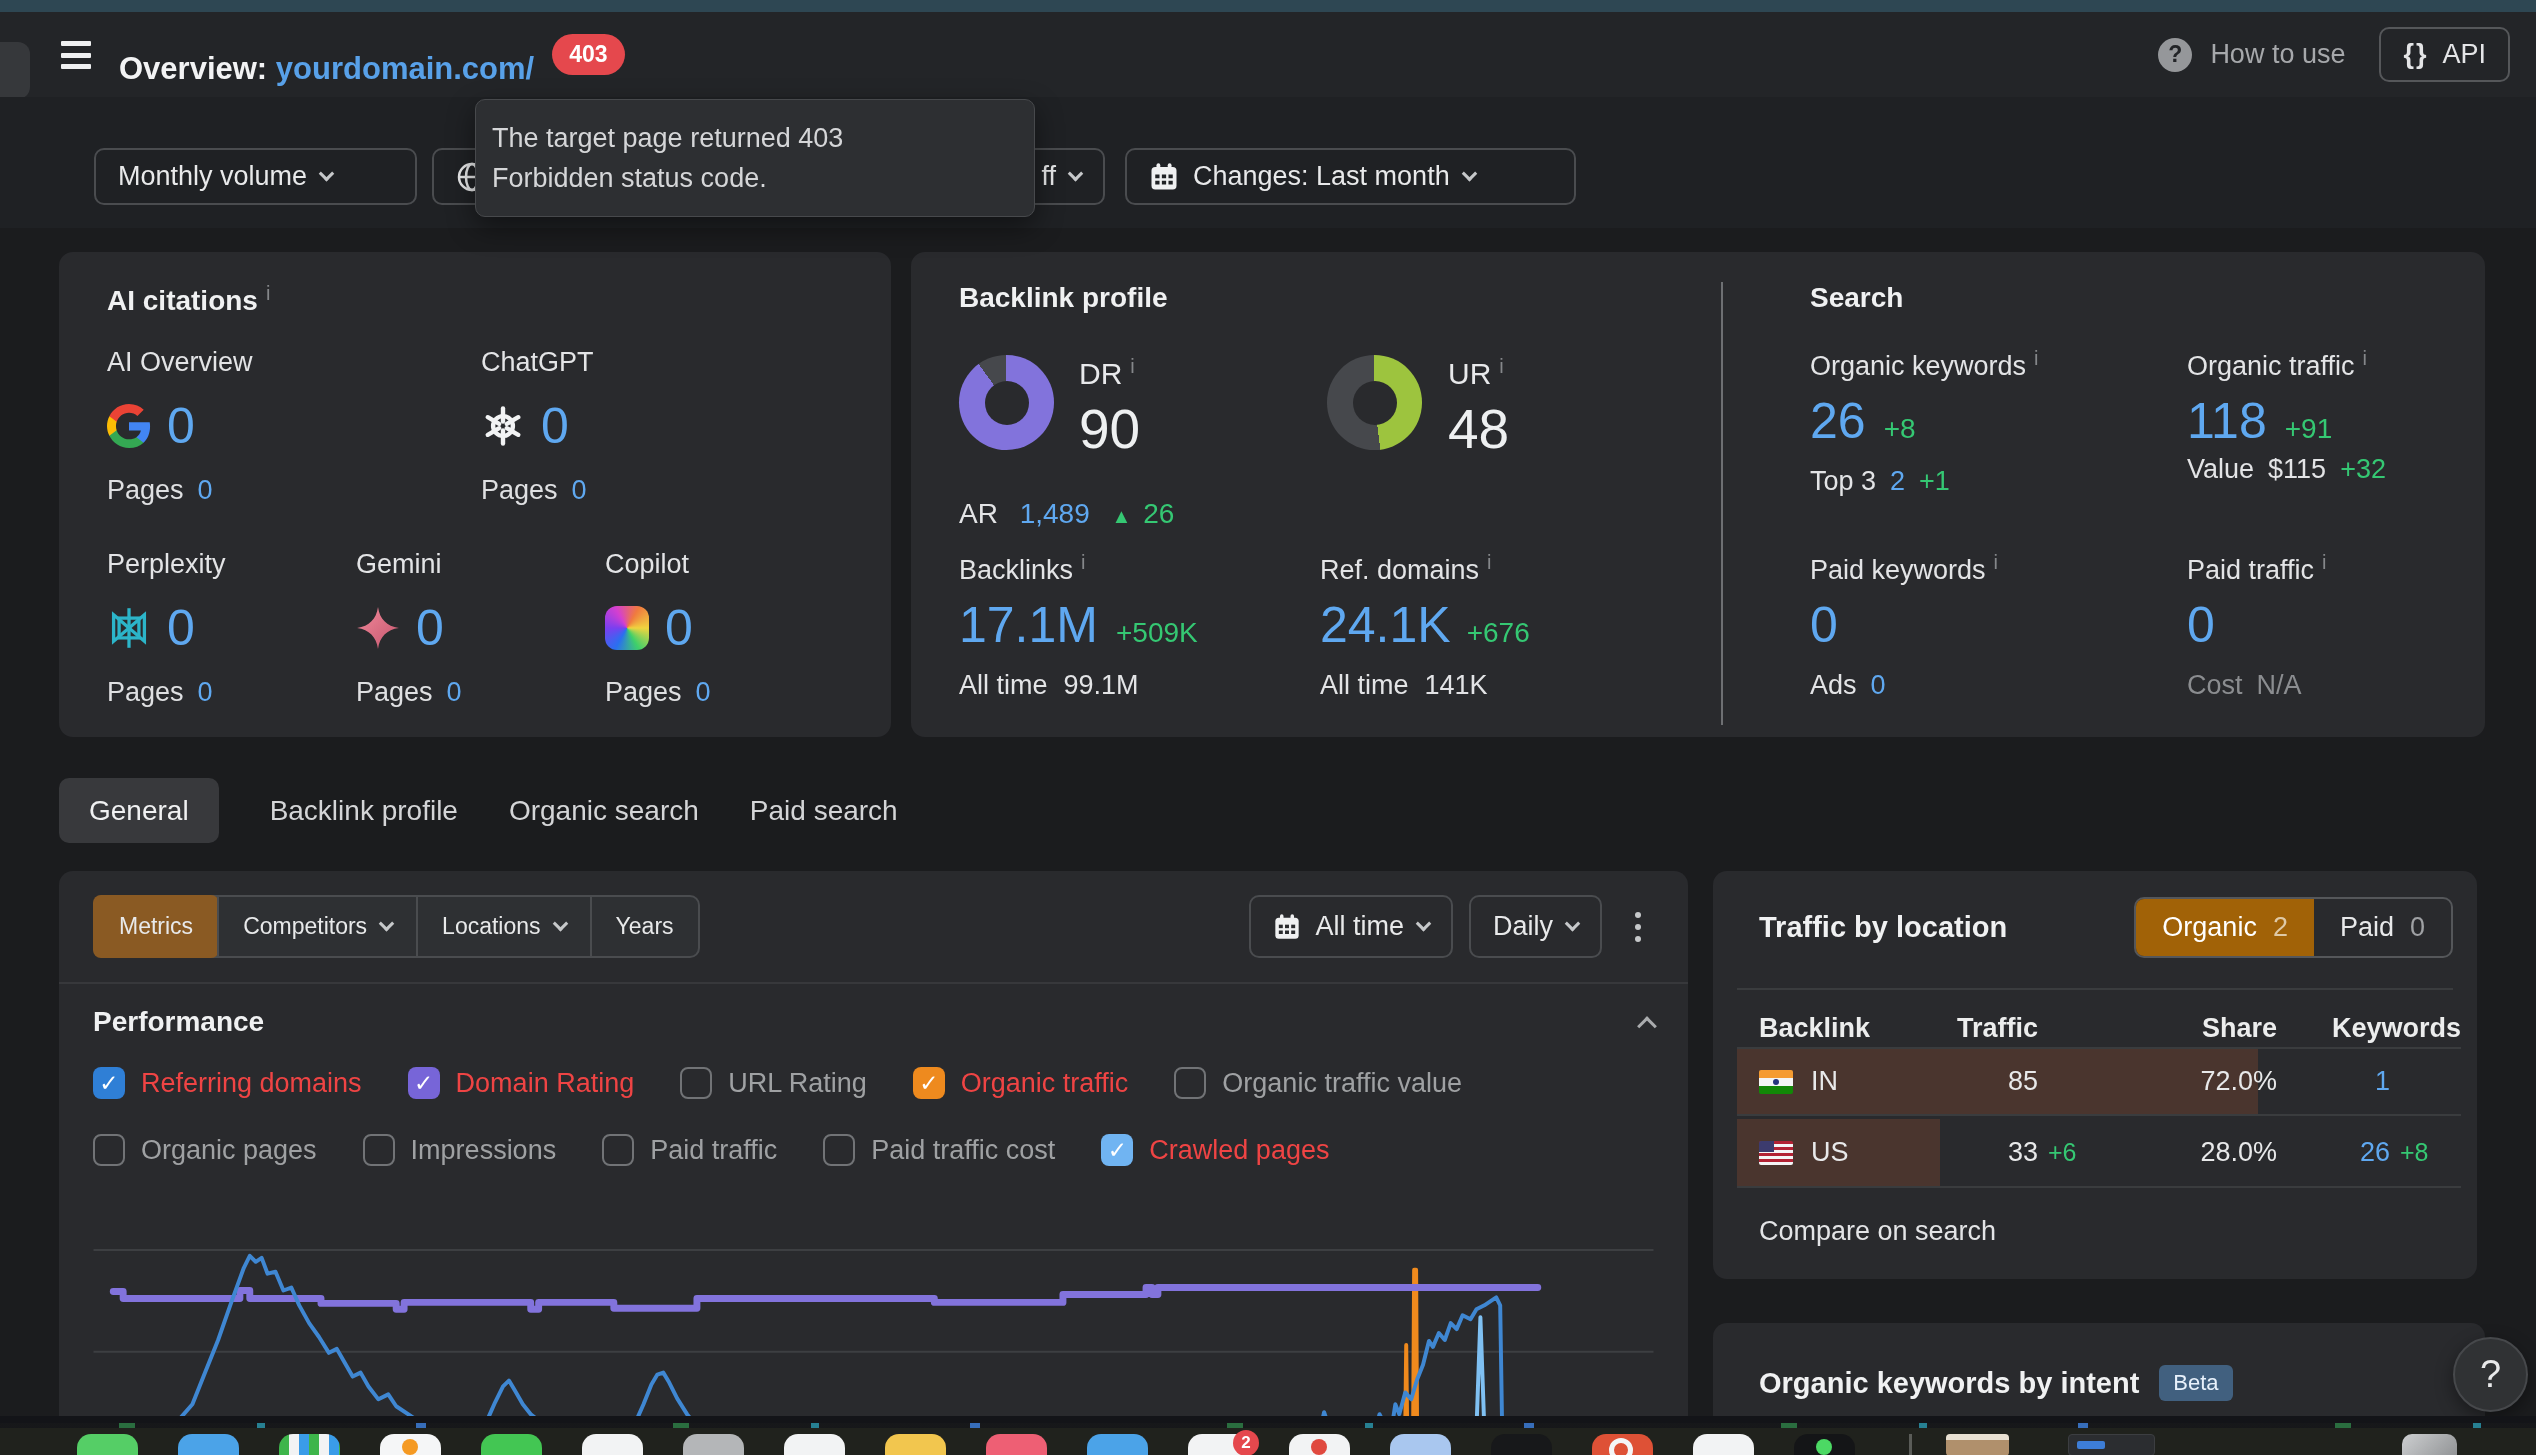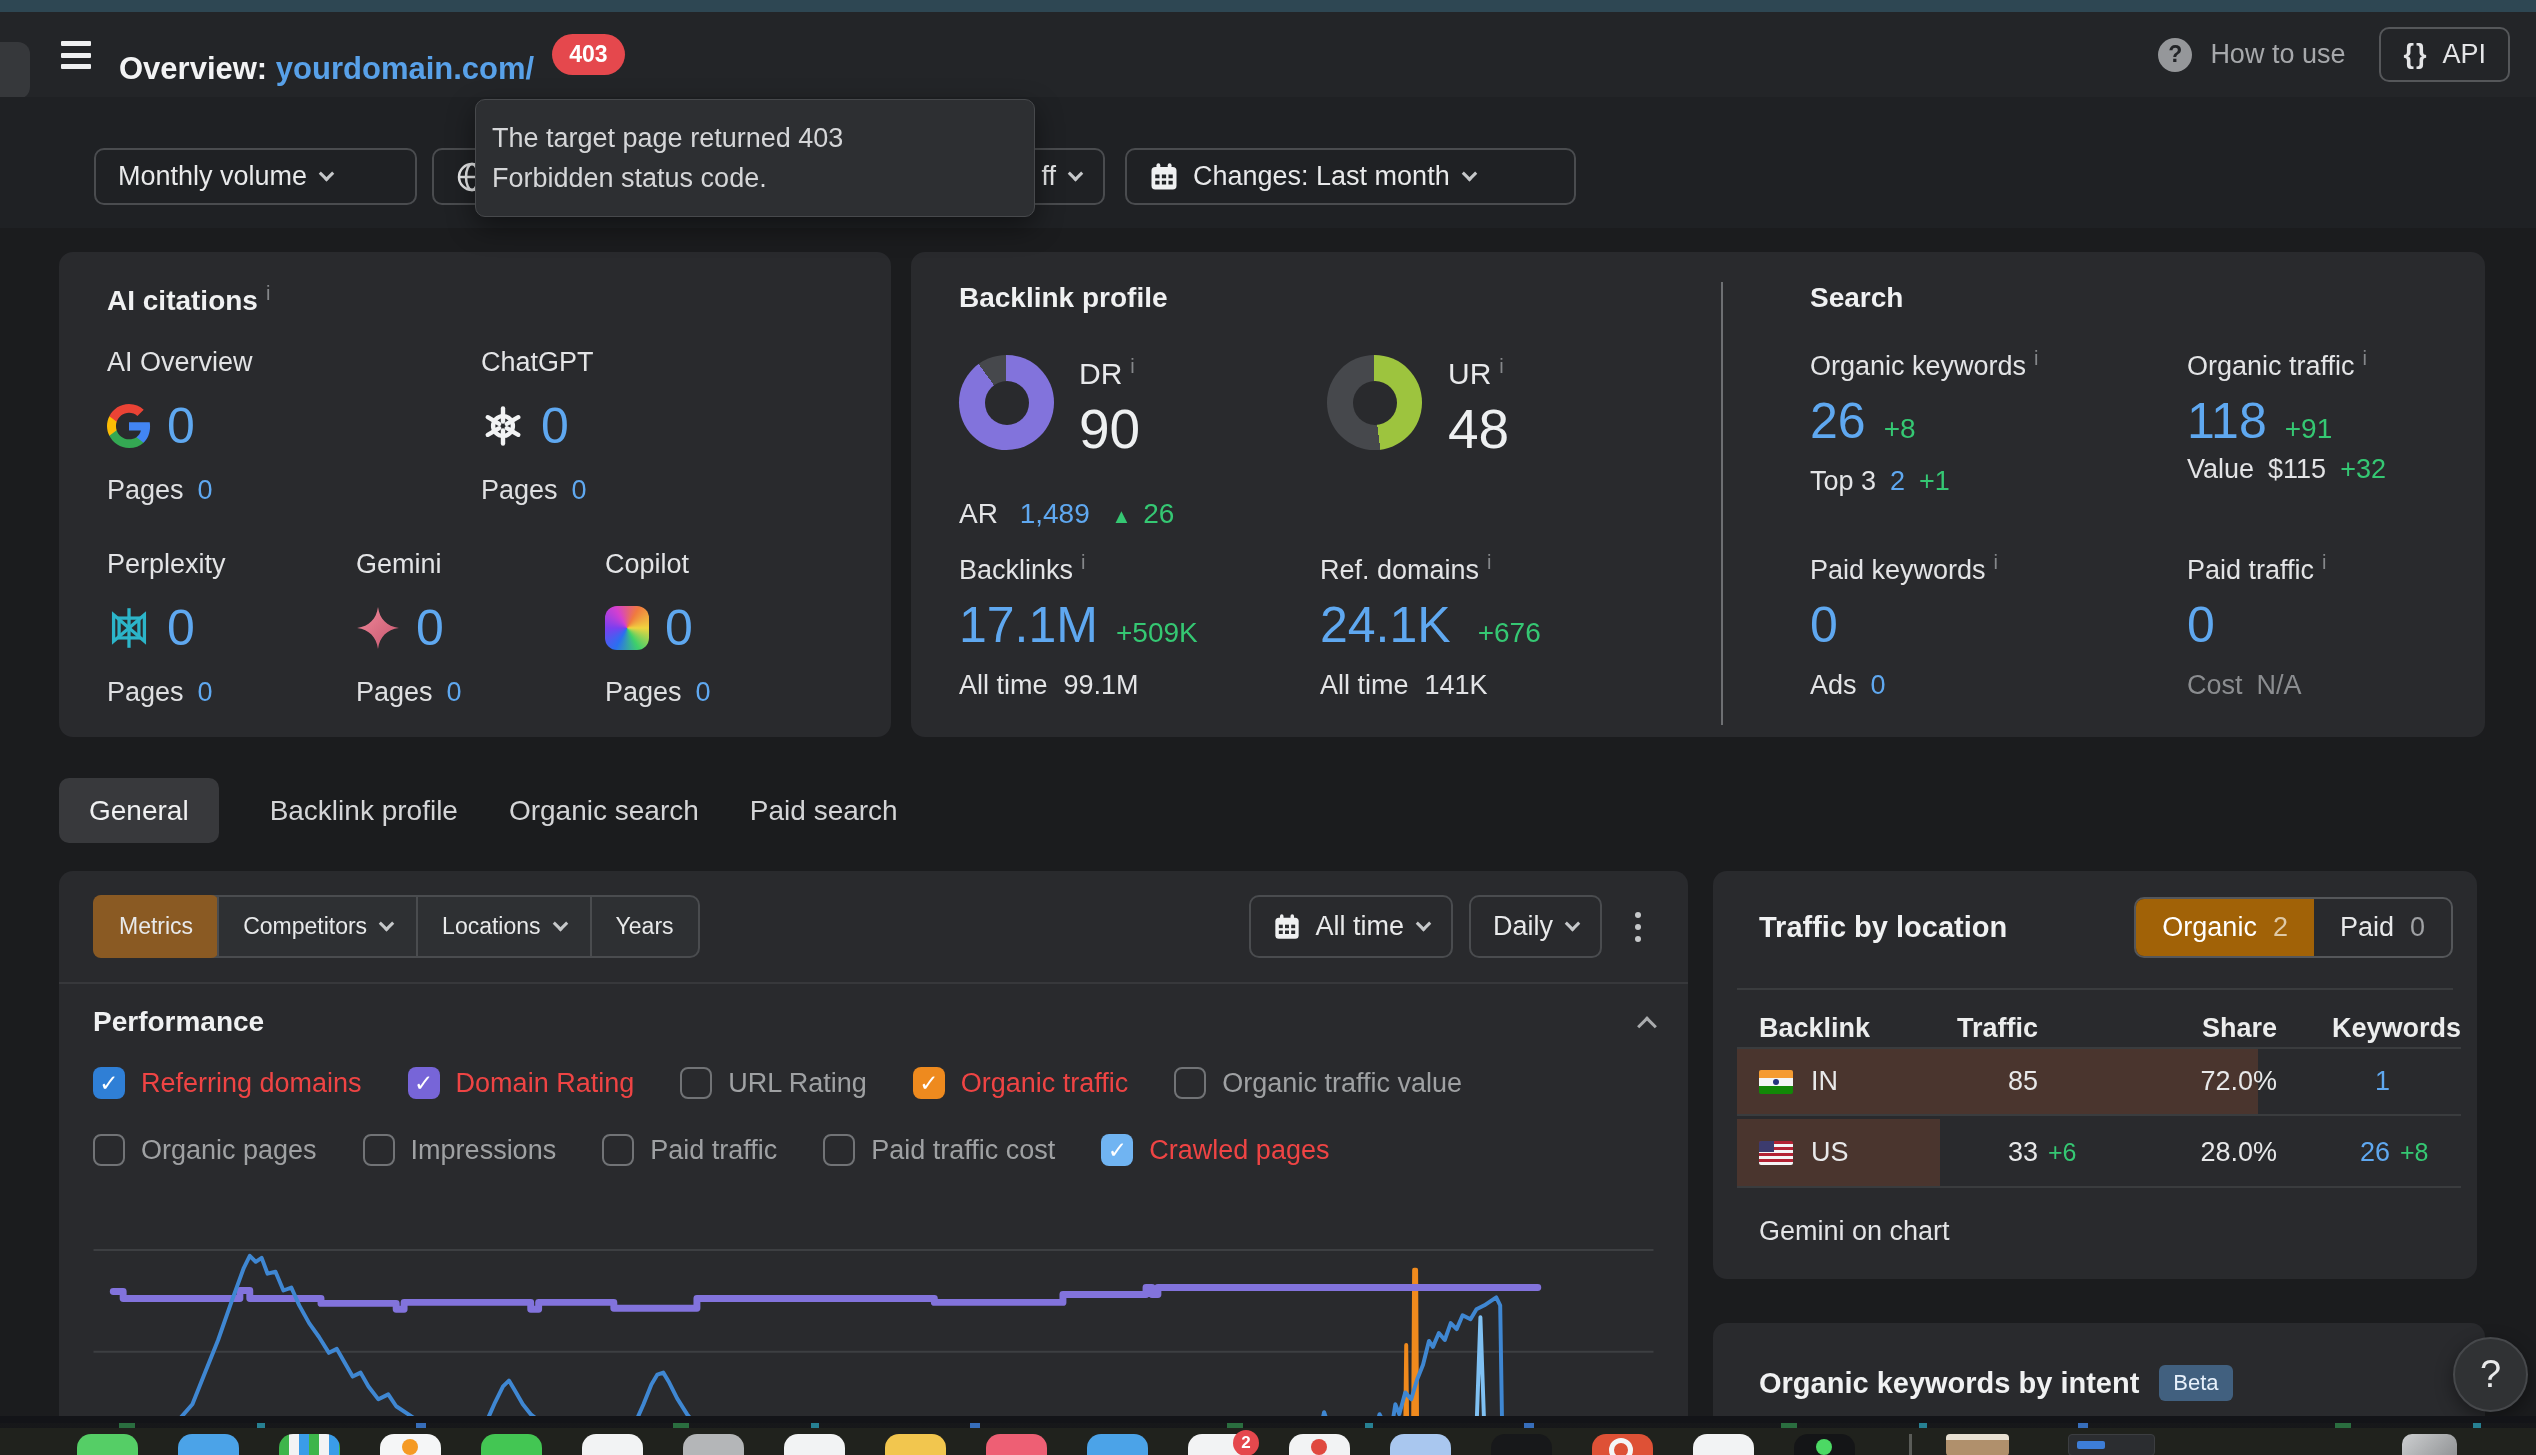--- a/index.html
+++ b/index.html
@@ -331,21 +331,21 @@
           <span class="delta-green" style="font-size:28px;">+509K</span>
         </div>
         <div class="alltime" style="margin-top:16px;">
             <span>All time</span>
             <span>99.1M</span>
           </div>
       </div>
 
       <div style="position:absolute;left:409px;top:299px;">
         <div class="metric-label"><span>Ref. domains</span><span class="info-i">i</span></div>
-        <div style="margin-top:10px;display:flex;align-items:baseline;gap:27px;">
+        <div style="margin-top:10px;display:flex;align-items:baseline;gap:16px;">
           <span class="big-num">24.1K</span>
           <span class="delta-green" style="font-size:28px;">+676</span>
         </div>
         <div class="alltime" style="margin-top:16px;">
             <span>All time</span>
             <span>141K</span>
           </div>
       </div>
     </div>
 
@@ -568,21 +568,21 @@
         <span class="cell-rt">
             <span>28.0%</span>
           </span>
         <span class="cell-rt">
             <span class="num-blue">26</span>
             <span class="dl delta-green">+8</span>
           </span>
       </div>
     </div>
 
-    <span class="compare-link">Gemini on chart</span>
+    <span class="compare-link">Compare on search</span>
   </div>
 
   <div class="card" id="card-intent">
     <div class="intent-row">
       <span style="font-size:29px;font-weight:bold;color:#f0f1f2;">Organic keywords by intent</span>
       <span class="beta-badge">Beta</span>
     </div>
   </div>
 
   <div class="help-fab">?</div>

